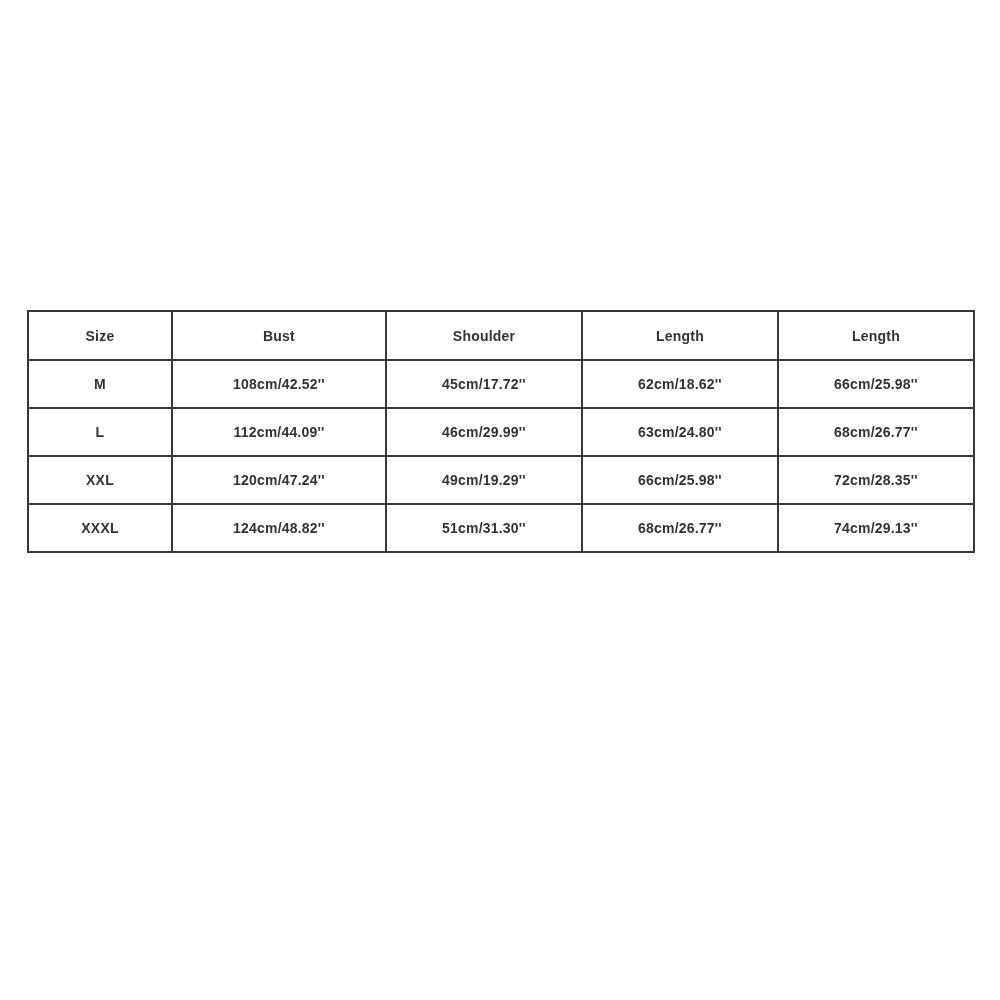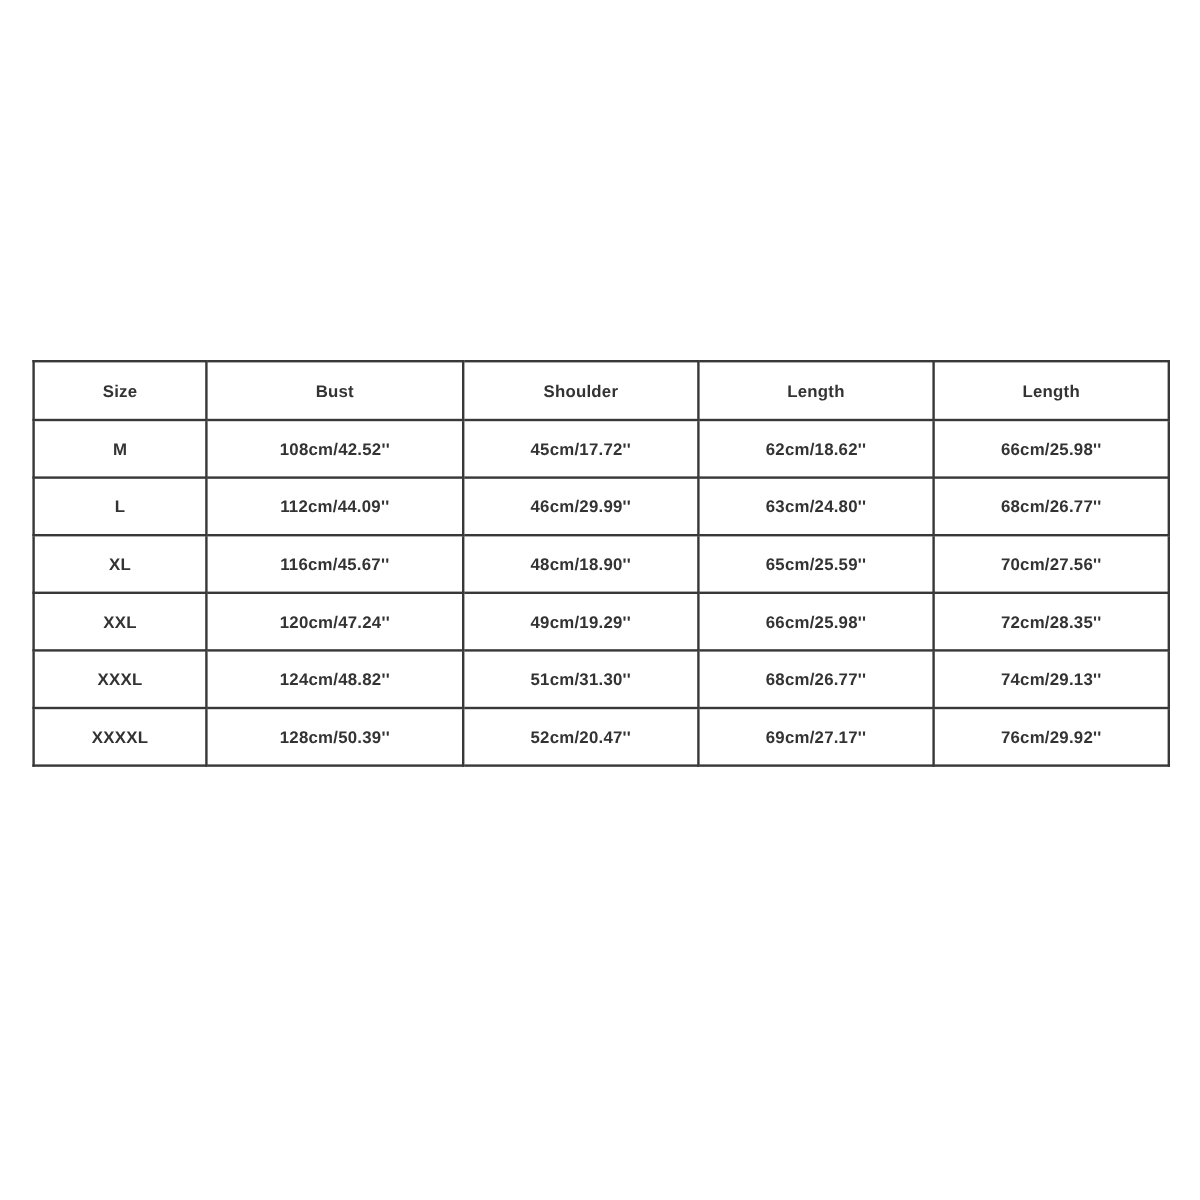--- a/index.html
+++ b/index.html
@@ -7,21 +7,21 @@
     padding: 0;
     background: #ffffff;
     width: 1000px;
     height: 1000px;
     position: relative;
     font-family: "Liberation Sans", sans-serif;
   }
   .size-table {
     position: absolute;
     left: 27px;
-    top: 300px;
+    top: 310px;
     width: 946px;
     border-collapse: collapse;
     table-layout: fixed;
     background: var(--bg-color, #ffffff);
   }
   .size-table th,
   .size-table td {
     border: 2px solid var(--border-color, #383838);
     text-align: center;
     vertical-align: middle;
@@ -73,41 +73,27 @@
       <td>66cm/25.98''</td>
     </tr>
     <tr>
       <td>L</td>
       <td>112cm/44.09''</td>
       <td>46cm/29.99''</td>
       <td>63cm/24.80''</td>
       <td>68cm/26.77''</td>
     </tr>
     <tr>
-      <td>XL</td>
-      <td>116cm/45.67''</td>
-      <td>48cm/18.90''</td>
-      <td>65cm/25.59''</td>
-      <td>70cm/27.56''</td>
-    </tr>
-    <tr>
       <td>XXL</td>
       <td>120cm/47.24''</td>
       <td>49cm/19.29''</td>
       <td>66cm/25.98''</td>
       <td>72cm/28.35''</td>
     </tr>
     <tr>
       <td>XXXL</td>
       <td>124cm/48.82''</td>
       <td>51cm/31.30''</td>
       <td>68cm/26.77''</td>
       <td>74cm/29.13''</td>
     </tr>
-    <tr>
-      <td>XXXXL</td>
-      <td>128cm/50.39''</td>
-      <td>52cm/20.47''</td>
-      <td>69cm/27.17''</td>
-      <td>76cm/29.92''</td>
-    </tr>
   </tbody>
 </table>
 
 </body></html>

